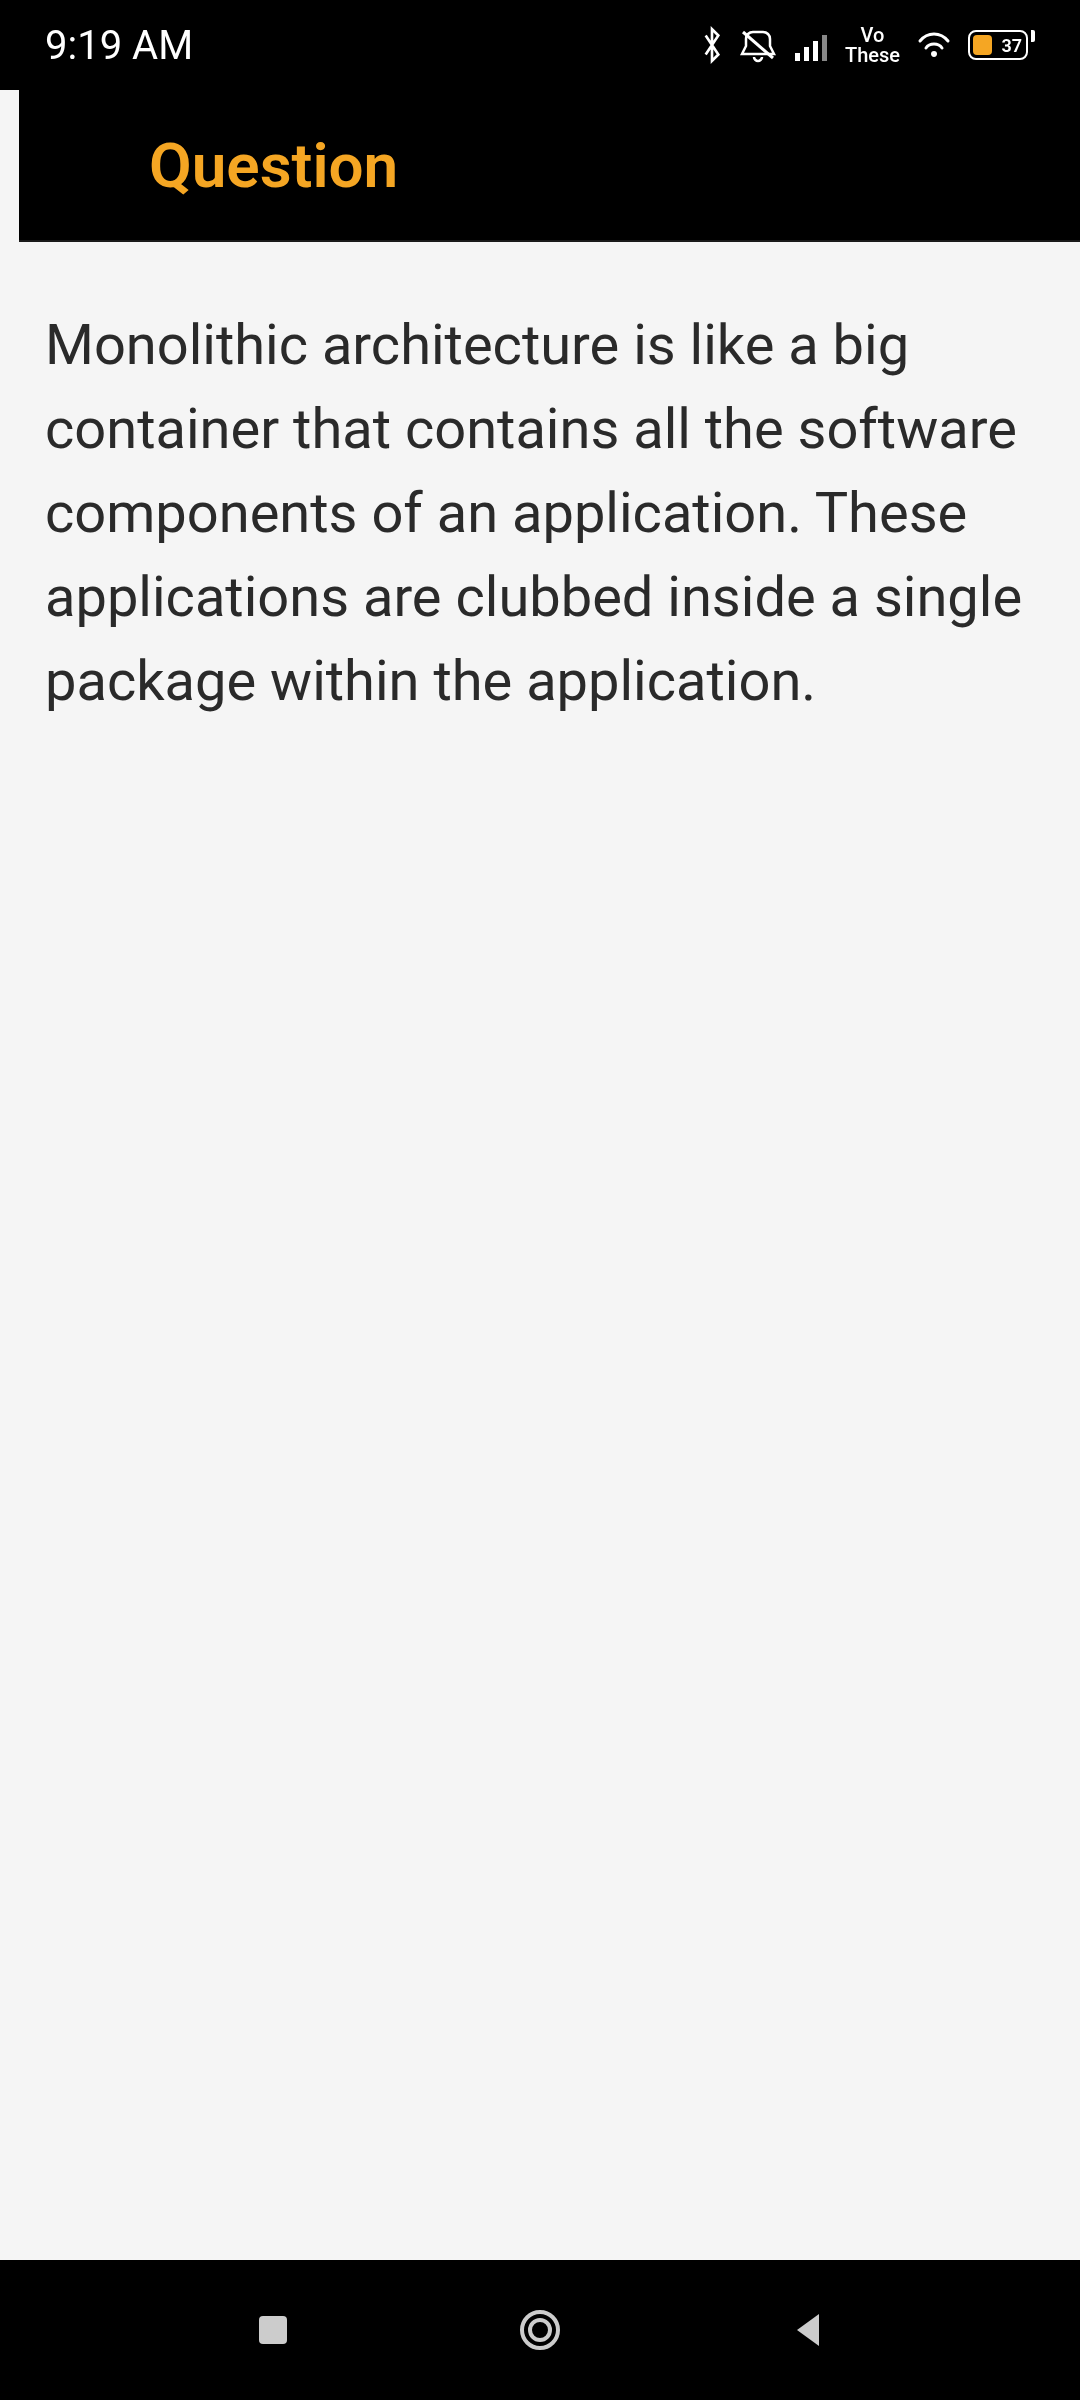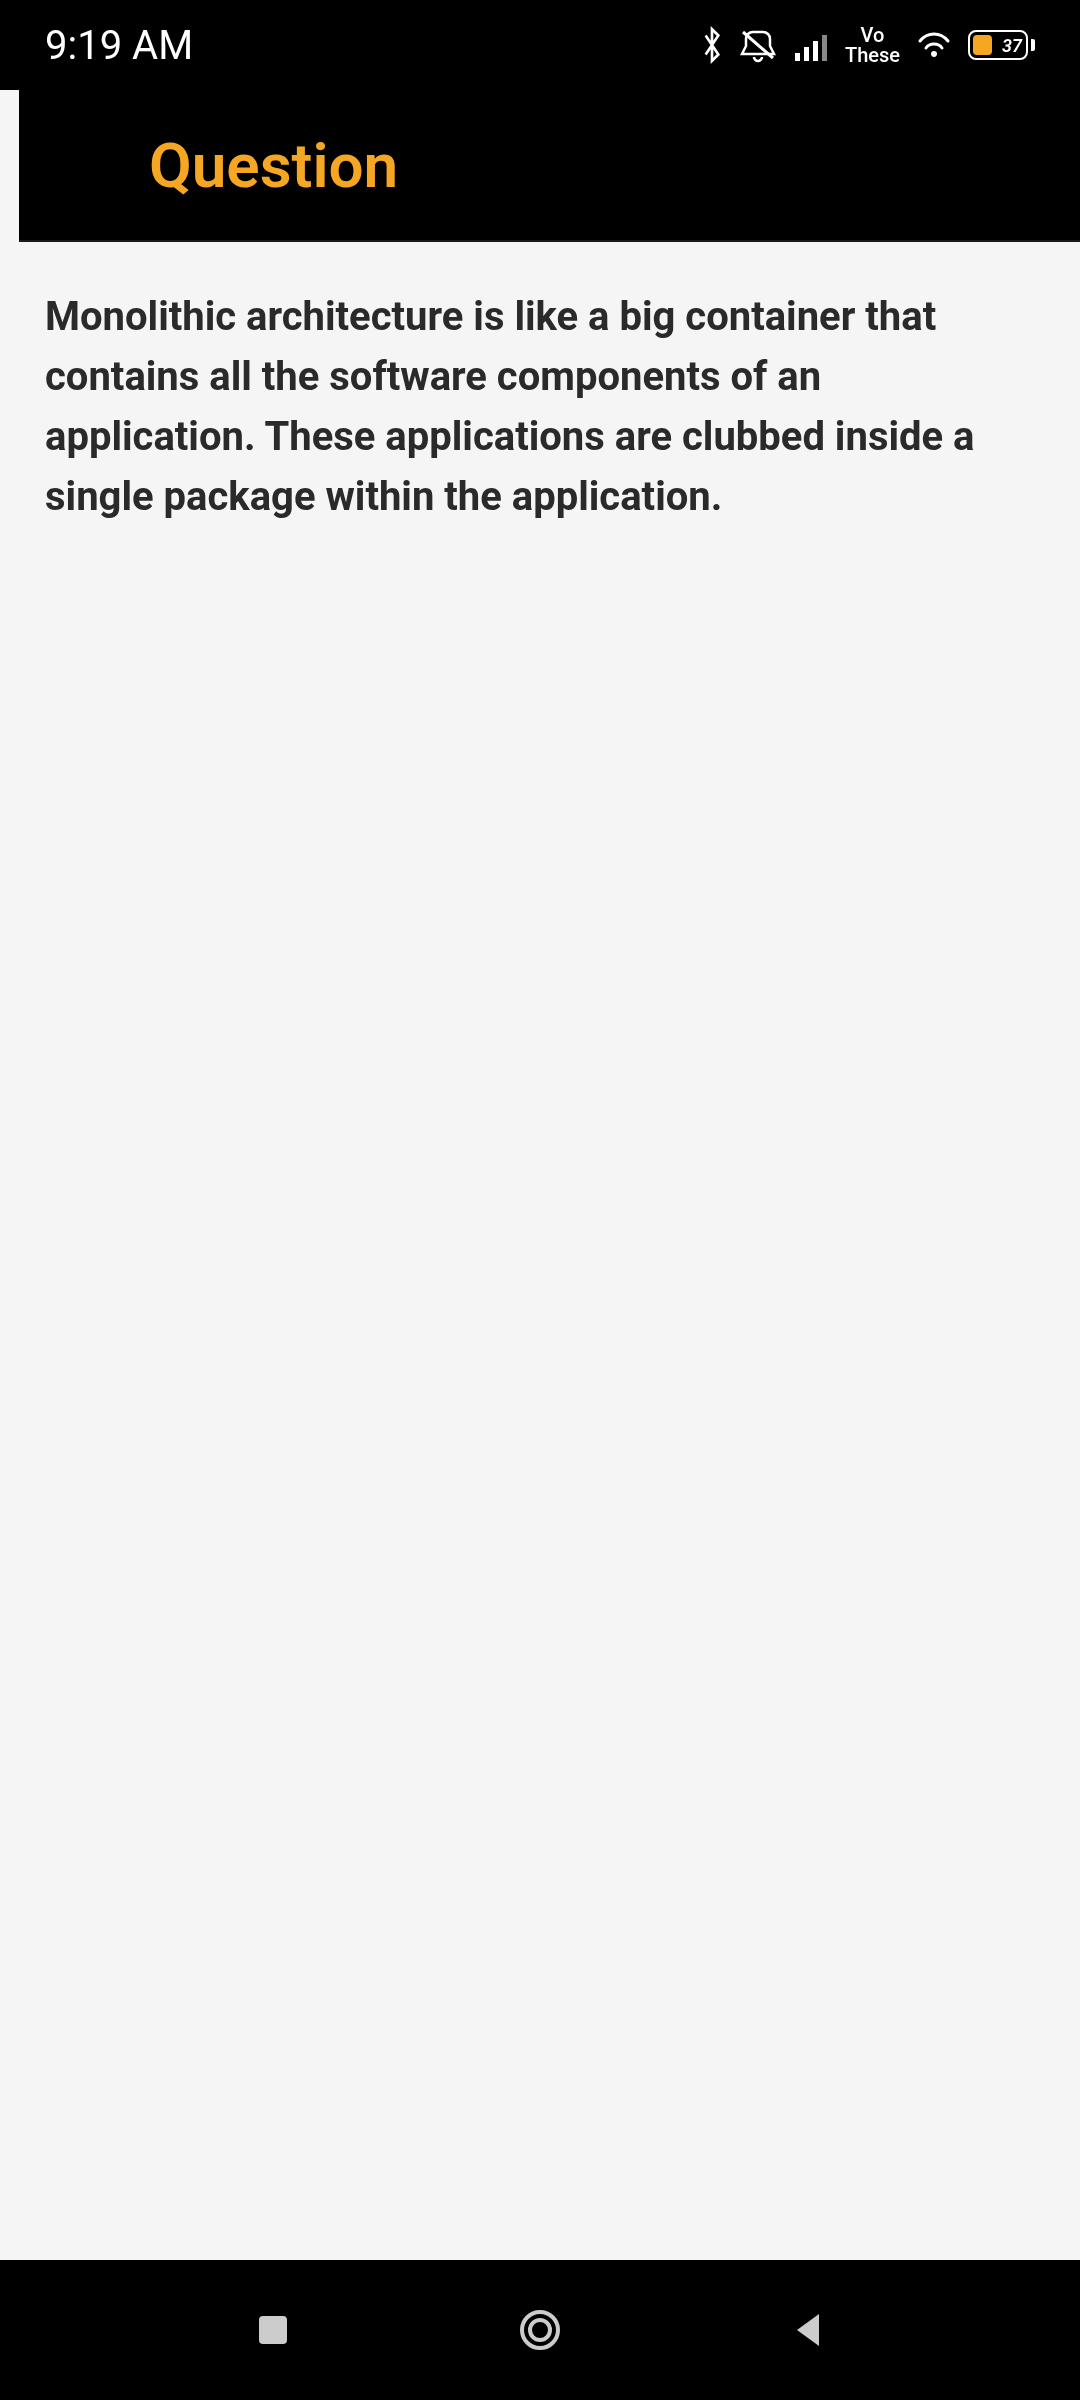--- a/index.html
+++ b/index.html
@@ -40,23 +40,22 @@
     justify-content: center;
   }
   .vowifi-text {
     font-size: 20px;
     line-height: 1;
     text-align: center;
     font-weight: 500;
   }
   .battery {
     display: flex;
-    align-items: center;
+    align-items: flex-start;
     gap: 3px;
-    font-style: italic;
   }
   .battery-body {
     width: 60px;
     height: 30px;
     border: 2.5px solid #fff;
     border-radius: 8px;
     position: relative;
     display: flex;
     align-items: center;
     padding: 3px;
@@ -100,24 +99,25 @@
     padding: 45px 45px;
   }
   .question {
     font-size: 64px;
     font-weight: 700;
     color: #2a2a2a;
     line-height: 1.15;
     margin-bottom: 45px;
   }
   .answer {
-    font-size: 40px;
+    font-size: 56px;
     color: #2a2a2a;
     line-height: 1.5;
-    font-weight: 700;
+    font-weight: 400;
+    margin-top: 16px;
   }
   .nav-bar {
     background: #000;
     height: 140px;
     display: flex;
     align-items: center;
     justify-content: space-around;
     padding: 0 140px;
   }
   .nav-btn {

